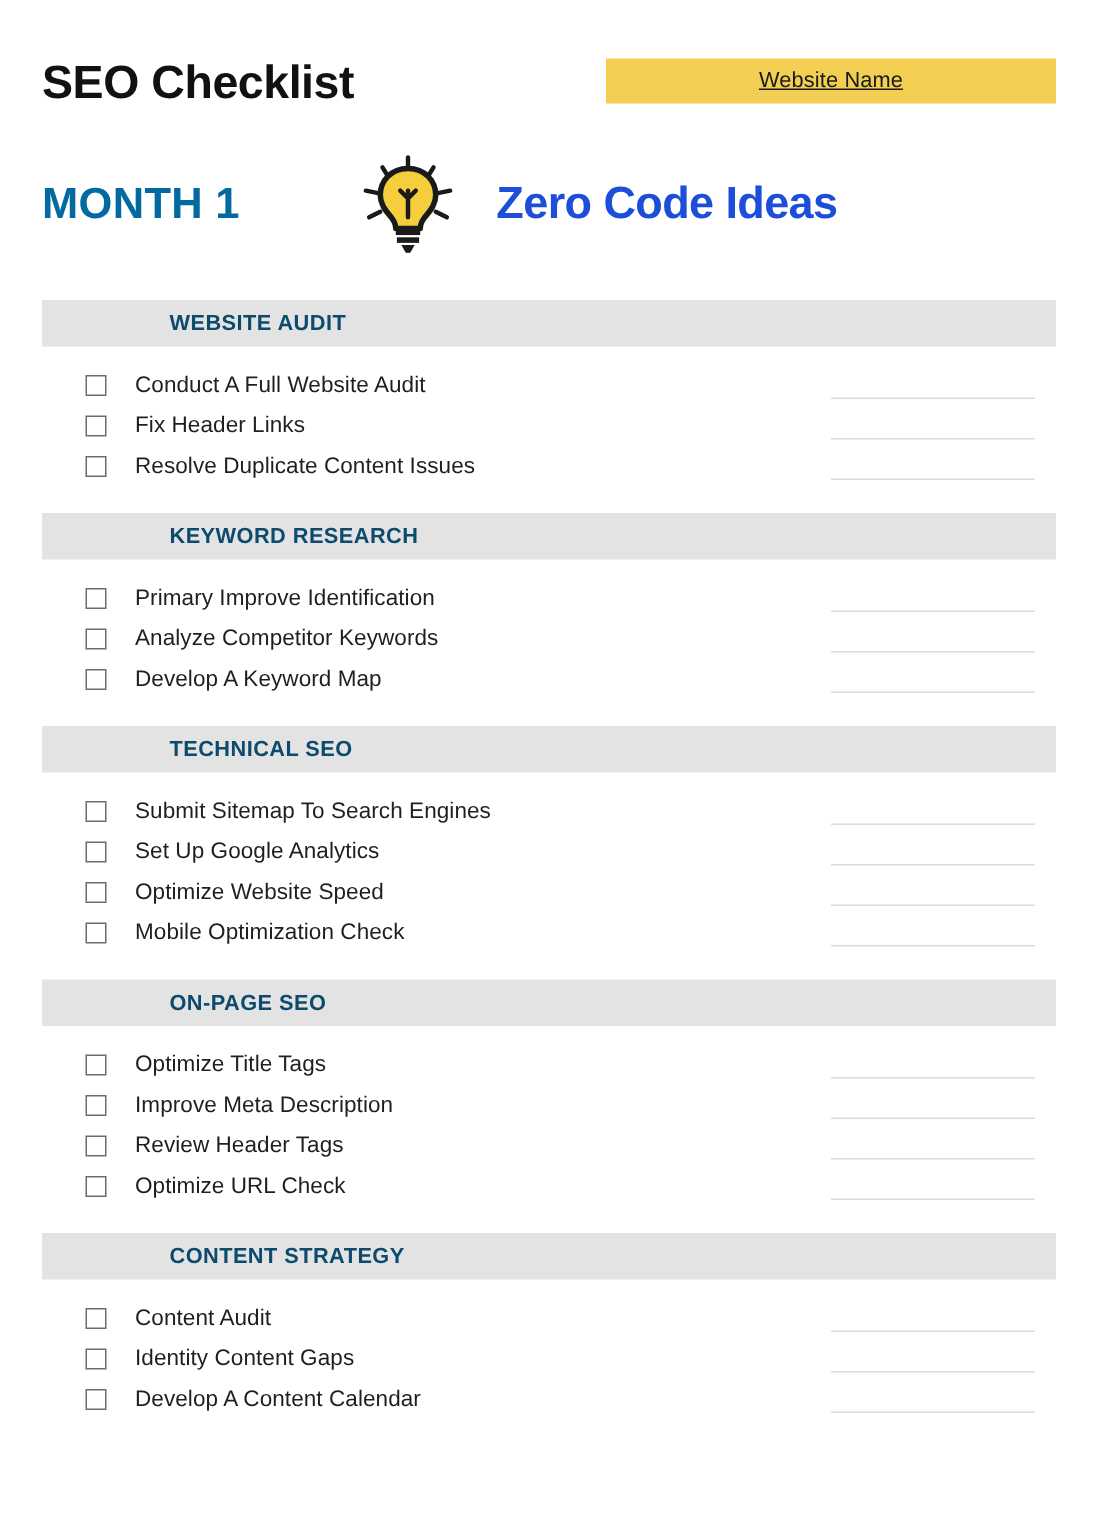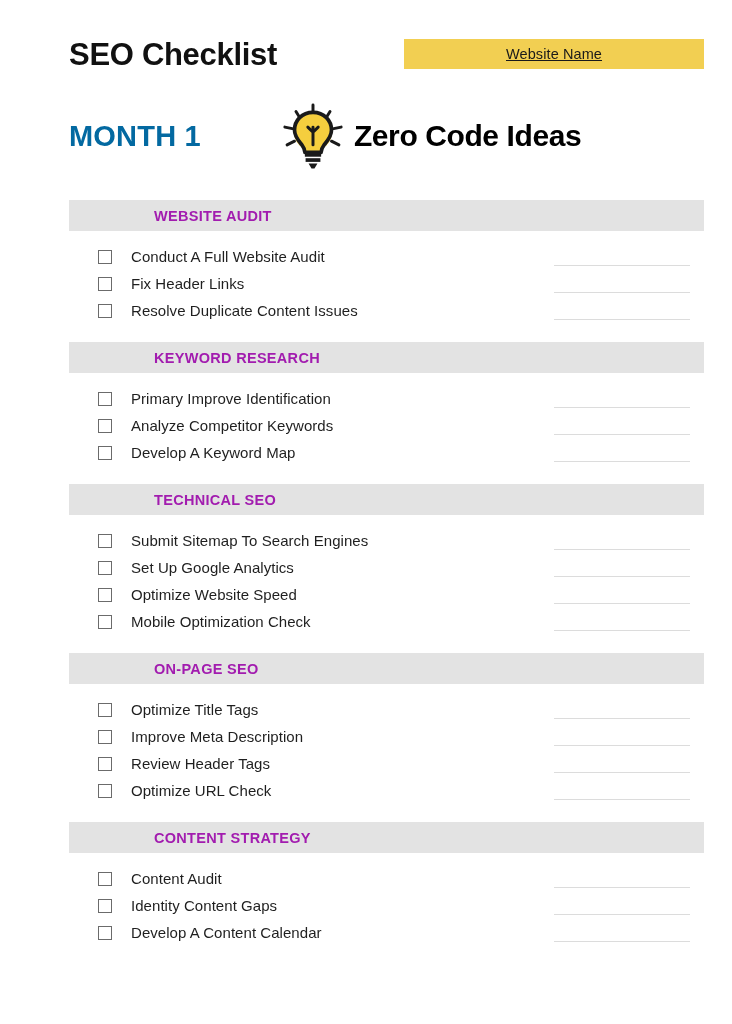--- a/index.html
+++ b/index.html
@@ -15,21 +15,20 @@
     overflow: hidden;
     position: relative;
   }
 
   .page {
     width: 732px;
     height: 1024px;
     position: relative;
     background: #ffffff;
     box-sizing: border-box;
-    padding-left: 41px;
   }
 
   
   .header {
     position: relative;
     padding: 0 28px;
   }
 
   .header-row-1 {
     display: flex;
@@ -95,23 +94,23 @@
     width: 74px;
     height: 74px;
     flex: 0 0 74px;
     display: block;
   }
 
   .brand-name {
     font-size: 30px;
     font-weight: bold;
     letter-spacing: -0.4px;
-    color: #000000;
+    color: #1d4ed8;
     white-space: nowrap;
-    margin-left: 4px;
+    margin-left: 22px;
     line-height: 1;
   }
 
   
   .checklist {
     padding: 0 28px;
     margin-top: 18px;
   }
 
   .section {
@@ -124,21 +123,21 @@
     display: flex;
     align-items: center;
     padding-left: 85px;
     box-sizing: border-box;
   }
 
   .section-title {
     font-size: 14.5px;
     font-weight: bold;
     letter-spacing: 0.3px;
-    color: #a21caf;
+    color: #0c4a6e;
     text-transform: uppercase;
   }
 
   .section-items {
     padding-top: 12px;
     padding-bottom: 18px;
   }
 
   .item-row {
     display: flex;

